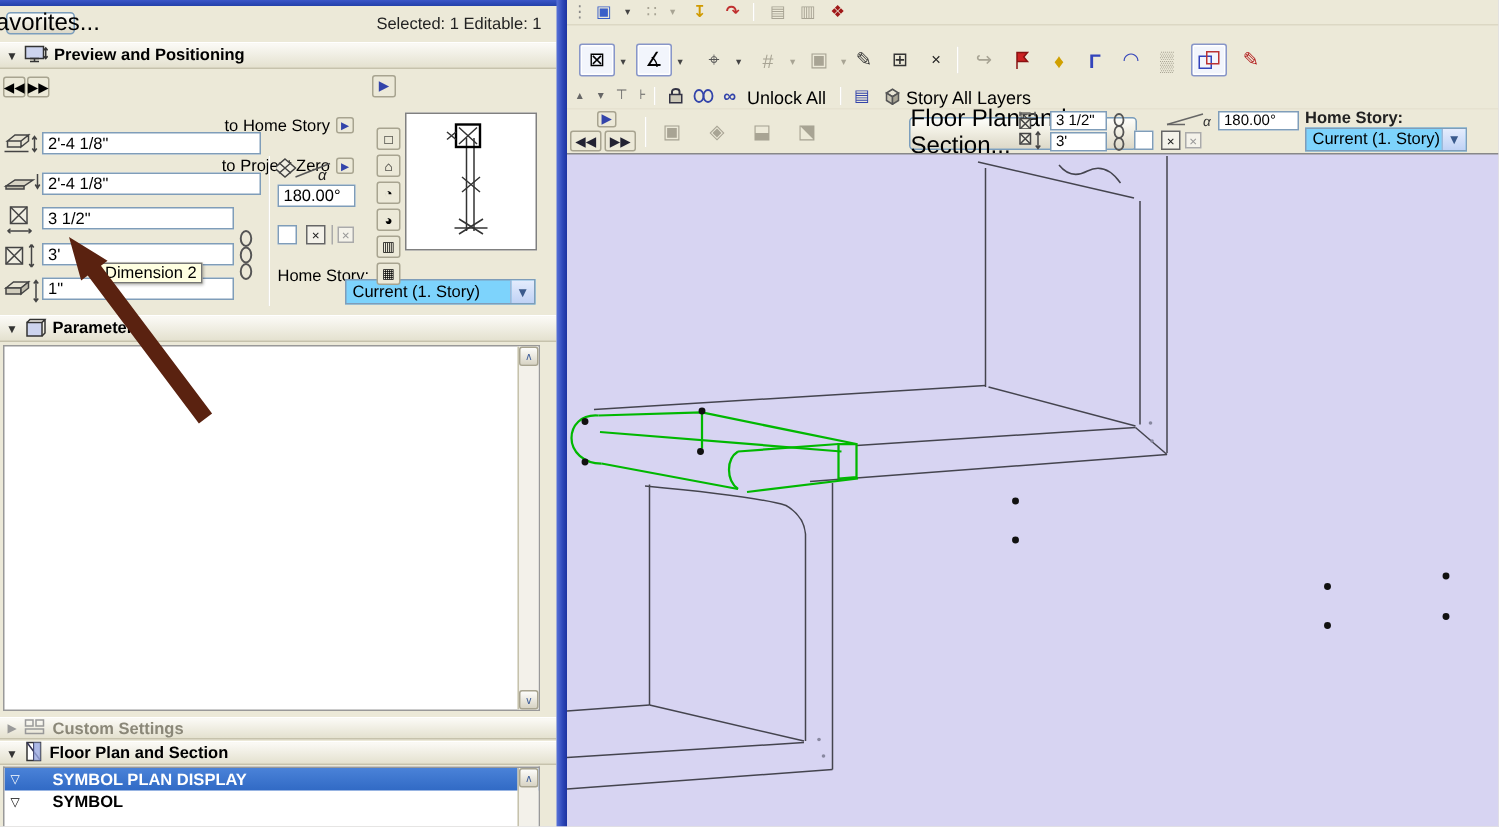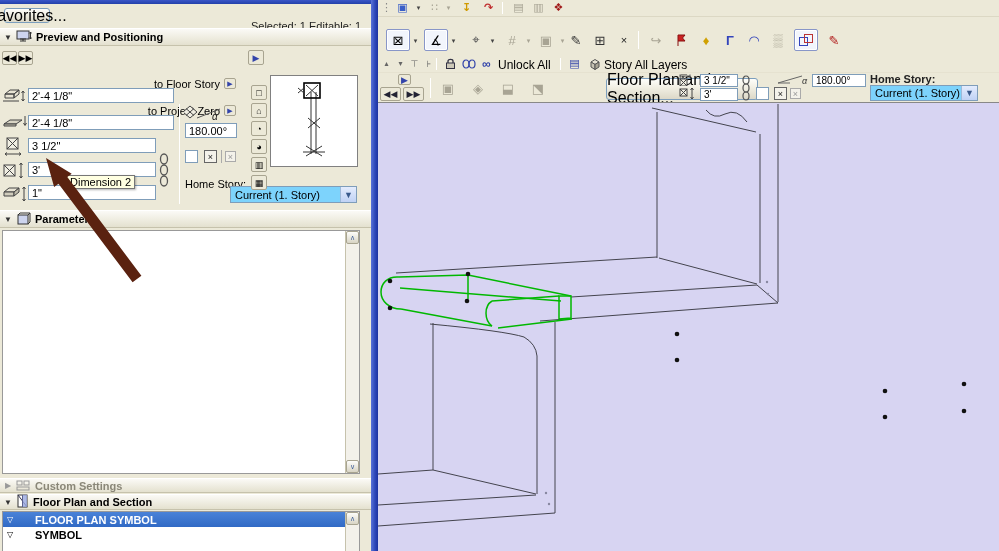--- a/index.html
+++ b/index.html
@@ -255,37 +255,37 @@
       </g>
     </svg>
   </div>
 </div>
 
 <div class="abs dialog">
 
   <div class="abs btn-xp" style="left:4px;top:4px;width:46px;height:15px;">
       <span>Favorites...</span>
     </div>
-  <div class="abs lbl" style="right:10px;top:16px;color:#222;margin-left:43px;">Selected: 1 Editable: 1</div>
+  <div class="abs lbl" style="right:10px;top:6px;color:#222;margin-left:43px;">Selected: 1 Editable: 1</div>
 
   <div class="abs sec-hdr" style="top:24px;">
     <span class="tri">▼</span>
     <span><svg width="16" height="14">
           <rect x="1" y="2" width="12" height="8" fill="#cdd4ee" stroke="#333"></rect>
           <path d="M4,10 L10,10 M7,10 V12 M4,12 H10" stroke="#333" fill="none"></path>
           <path d="M14.5,3 v7 M13.2,4.5 L14.5,3 L15.8,4.5 M13.2,8.5 L14.5,10 L15.8,8.5" stroke="#333" fill="none"></path>
         </svg></span>
     <span class="ttl">Preview and Positioning</span>
   </div>
 
   <div class="abs btn-flat" style="left:2px;top:47px;width:15px;height:14px;">◀◀</div>
   <div class="abs btn-flat" style="left:18px;top:47px;width:15px;height:14px;">▶▶</div>
   <div class="abs btn-flat" style="left:248px;top:46px;width:16px;height:15px;color:#3344aa;">▶</div>
 
-  <div class="abs lbl" style="left:90px;top:74px;width:130px;text-align:right;">to Floor Story</div>
+  <div class="abs lbl" style="left:90px;top:74px;width:130px;text-align:right;">to Home Story</div>
   <div class="abs btn-flat" style="left:224px;top:74px;width:12px;height:11px;color:#3344aa;font-size:7px;">▶</div>
   <span class="abs" style="left:2px;top:80px;"><svg width="26" height="20">
         <path d="M3,10 l5,-4 h9 l-5,4 z M3,10 h9 v4 h-9 z M12,10 l5,-4 v4 l-5,4 z" fill="#e8e4d4" stroke="#444"></path>
         <path d="M1,17 H17" stroke="#444"></path>
         <path d="M21,7 v10 M19.5,9 L21,7 L22.5,9 M19.5,15 L21,17 L22.5,15" stroke="#444" fill="none"></path>
       </svg></span>
   <input class="abs field" style="left: 28px; top: 84px; width: 146px; height: 15px;" value="2'-4 1/8&quot;">
 
   <div class="abs lbl" style="left:90px;top:101px;width:130px;text-align:right;">to Project Zero</div>
   <div class="abs btn-flat" style="left:224px;top:101px;width:12px;height:11px;color:#3344aa;font-size:7px;">▶</div>
@@ -396,21 +396,21 @@
           <rect x="2" y="1" width="9" height="12" fill="#fff" stroke="#333"></rect>
           <path d="M2,1 L11,13 M6.5,1 V13" stroke="#335" fill="none"></path>
           <rect x="6.5" y="1" width="4.5" height="12" fill="#99a8e0" opacity="0.8"></rect>
         </svg></span>
     <span class="ttl">Floor Plan and Section</span>
   </div>
 
   <div class="abs" style="left:2px;top:507px;width:358px;height:40px;background:#fff;border:1px solid #999;border-bottom:none;overflow:hidden;">
     <div style="height:15px;background:linear-gradient(#4a82d8,#316ac5);color:#fff;font-weight:bold;display:flex;align-items:center;">
       <span style="width:14px;text-align:center;font-size:8px;">▽</span>
-      <span style="margin-left:18px;">FLOOR PLAN SYMBOL</span>
+      <span style="margin-left:18px;">SYMBOL PLAN DISPLAY</span>
     </div>
     <div style="height:15px;display:flex;align-items:center;font-weight:bold;">
       <span style="width:14px;text-align:center;font-size:8px;">▽</span>
       <span style="margin-left:18px;">SYMBOL</span>
     </div>
     <div class="abs scrollbar" style="right:0;top:0;width:14px;height:40px;border:none;border-left:1px solid #c6c2ac;">
       <div class="sb-btn">∧</div>
     </div>
   </div>
 

